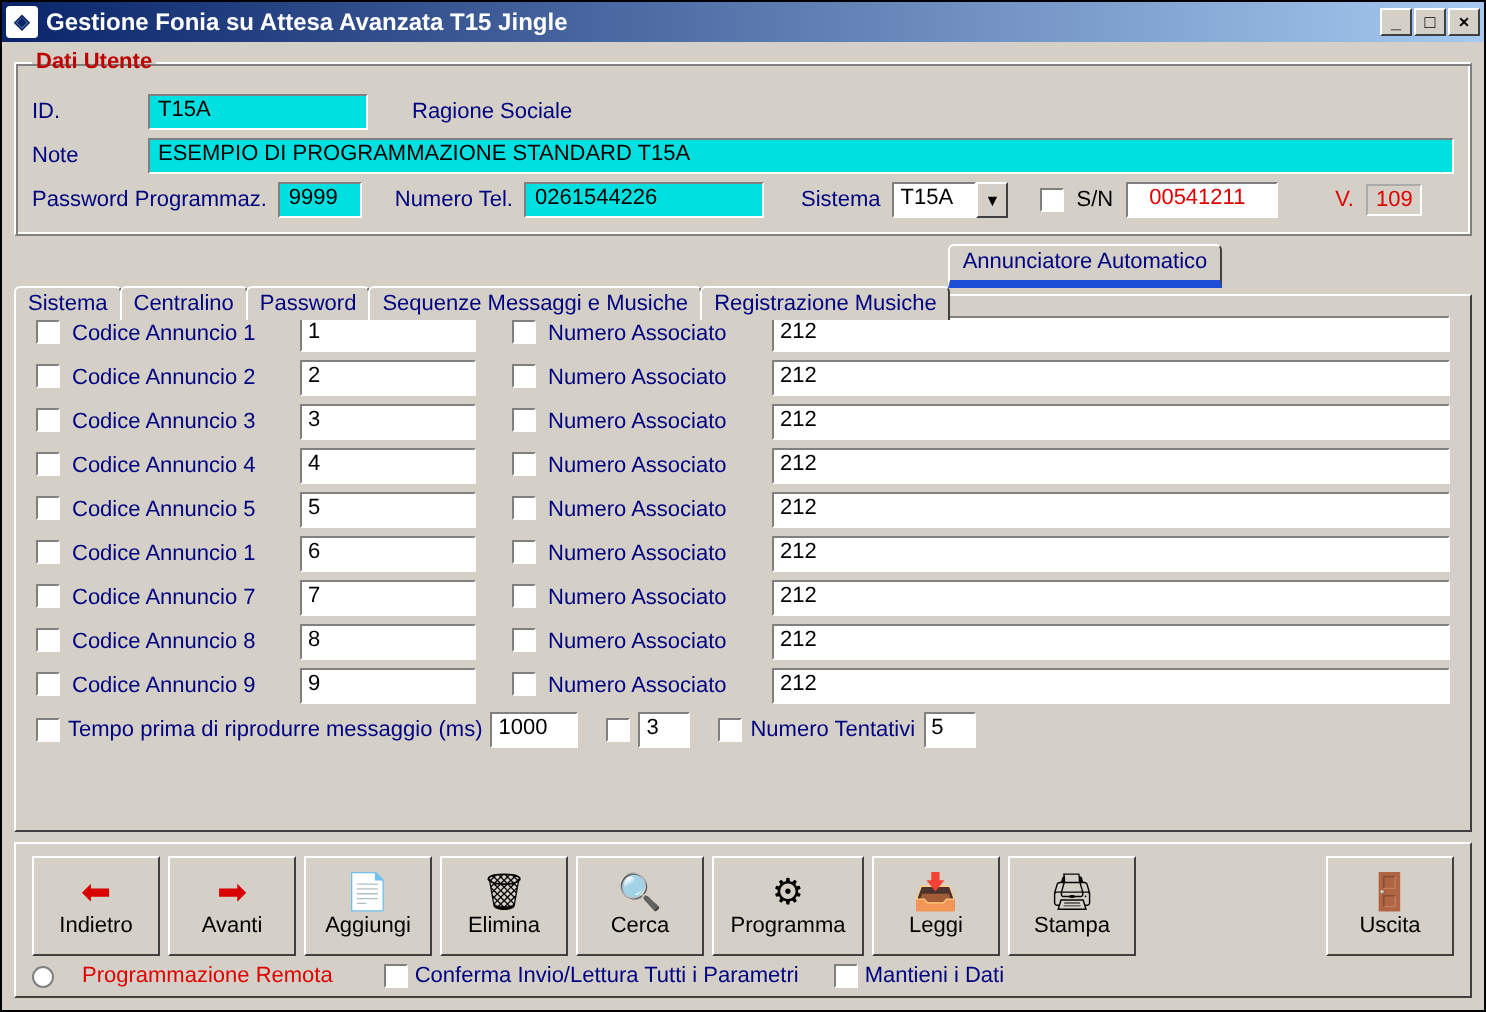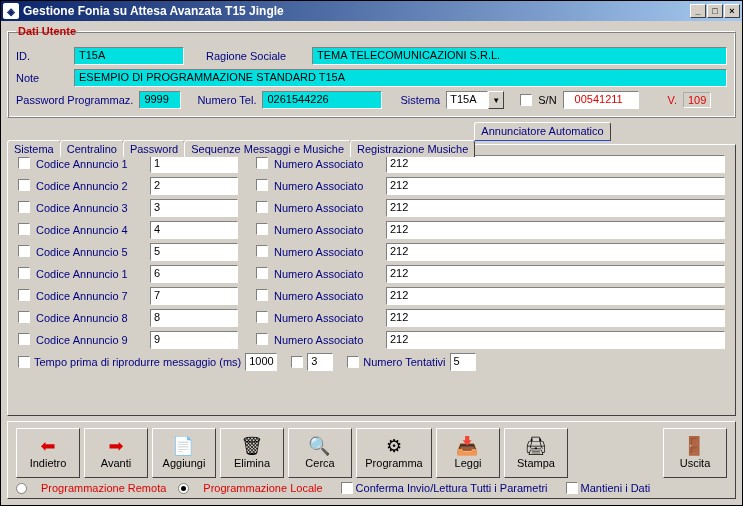--- a/index.html
+++ b/index.html
@@ -157,21 +157,21 @@
     color: #000080;
     margin-right: -1px;
     font-size: 11px;
     position: relative;
     top: 16px;
   }
   .tab.active {
     top: 0;
     padding-bottom: 3px;
     z-index: 3;
-    border-bottom: 1px solid #1d4ed8;
+    border-bottom: 4px solid #1d4ed8;
   }
   .tabpanel {
     border: 1px solid #fff;
     border-right-color: #404040;
     border-bottom-color: #404040;
     padding: 10px 10px 10px 10px;
     position: relative;
     z-index: 1;
     top: -1px;
     flex: 1;
@@ -243,21 +243,20 @@
   <div class="body">
 
     <fieldset class="dati">
       <legend>Dati Utente</legend>
 
       <div class="row">
         <span class="lbl" style="width:52px">ID.</span>
         <span class="cyanbox" style="width:110px">T15A</span>
         <span style="width:10px"></span>
         <span class="lbl" style="width:100px">Ragione Sociale</span>
-        <span class="cyanbox" style="flex:1">TEMA TELECOMUNICAZIONI S.R.L.</span>
       </div>
 
       <div class="row">
         <span class="lbl" style="width:52px">Note</span>
         <span class="cyanbox" style="flex:1">ESEMPIO DI PROGRAMMAZIONE STANDARD T15A</span>
       </div>
 
       <div class="row">
         <span class="lbl">Password Programmaz.</span>
         <span class="cyanbox" style="width:42px">9999</span>
@@ -371,21 +370,21 @@
             <span class="col-cb2"><span class="cb"></span></span>
             <span class="col-lbl2">Numero Associato</span>
             <span class="inputbox col-num">212</span>
           </div>
         </div>
 
       <div class="bottomrow">
         <span class="seg">
           <span class="cb"></span>
           <span class="lbl">Tempo prima di riprodurre messaggio (ms)</span>
-          <span class="inputbox" style="width:32px">1000</span>
+          <span class="inputbox" style="width:44px">1000</span>
         </span>
         <span style="width:6px"></span>
         <span class="seg">
           <span class="cb"></span>
           <span class="inputbox" style="width:26px">3</span>
         </span>
         <span style="width:6px"></span>
         <span class="seg">
           <span class="cb"></span>
           <span class="lbl">Numero Tentativi</span>
@@ -434,24 +433,20 @@
           <span>Uscita</span>
         </div>
       </div>
 
       <div class="optrow">
         <span class="seg">
           <span class="radio"></span>
           <span class="redtext">Programmazione Remota</span>
         </span>
         <span style="width:4px"></span>
-        <span class="seg">
-          <span class="radio checked"></span>
-          <span class="redtext">Programmazione Locale</span>
-        </span>
         <span style="width:10px"></span>
         <span class="seg">
           <span class="cb"></span>
           <span class="lbl">Conferma Invio/Lettura Tutti i Parametri</span>
         </span>
         <span style="width:10px"></span>
         <span class="seg">
           <span class="cb"></span>
           <span class="lbl">Mantieni i Dati</span>
         </span>

